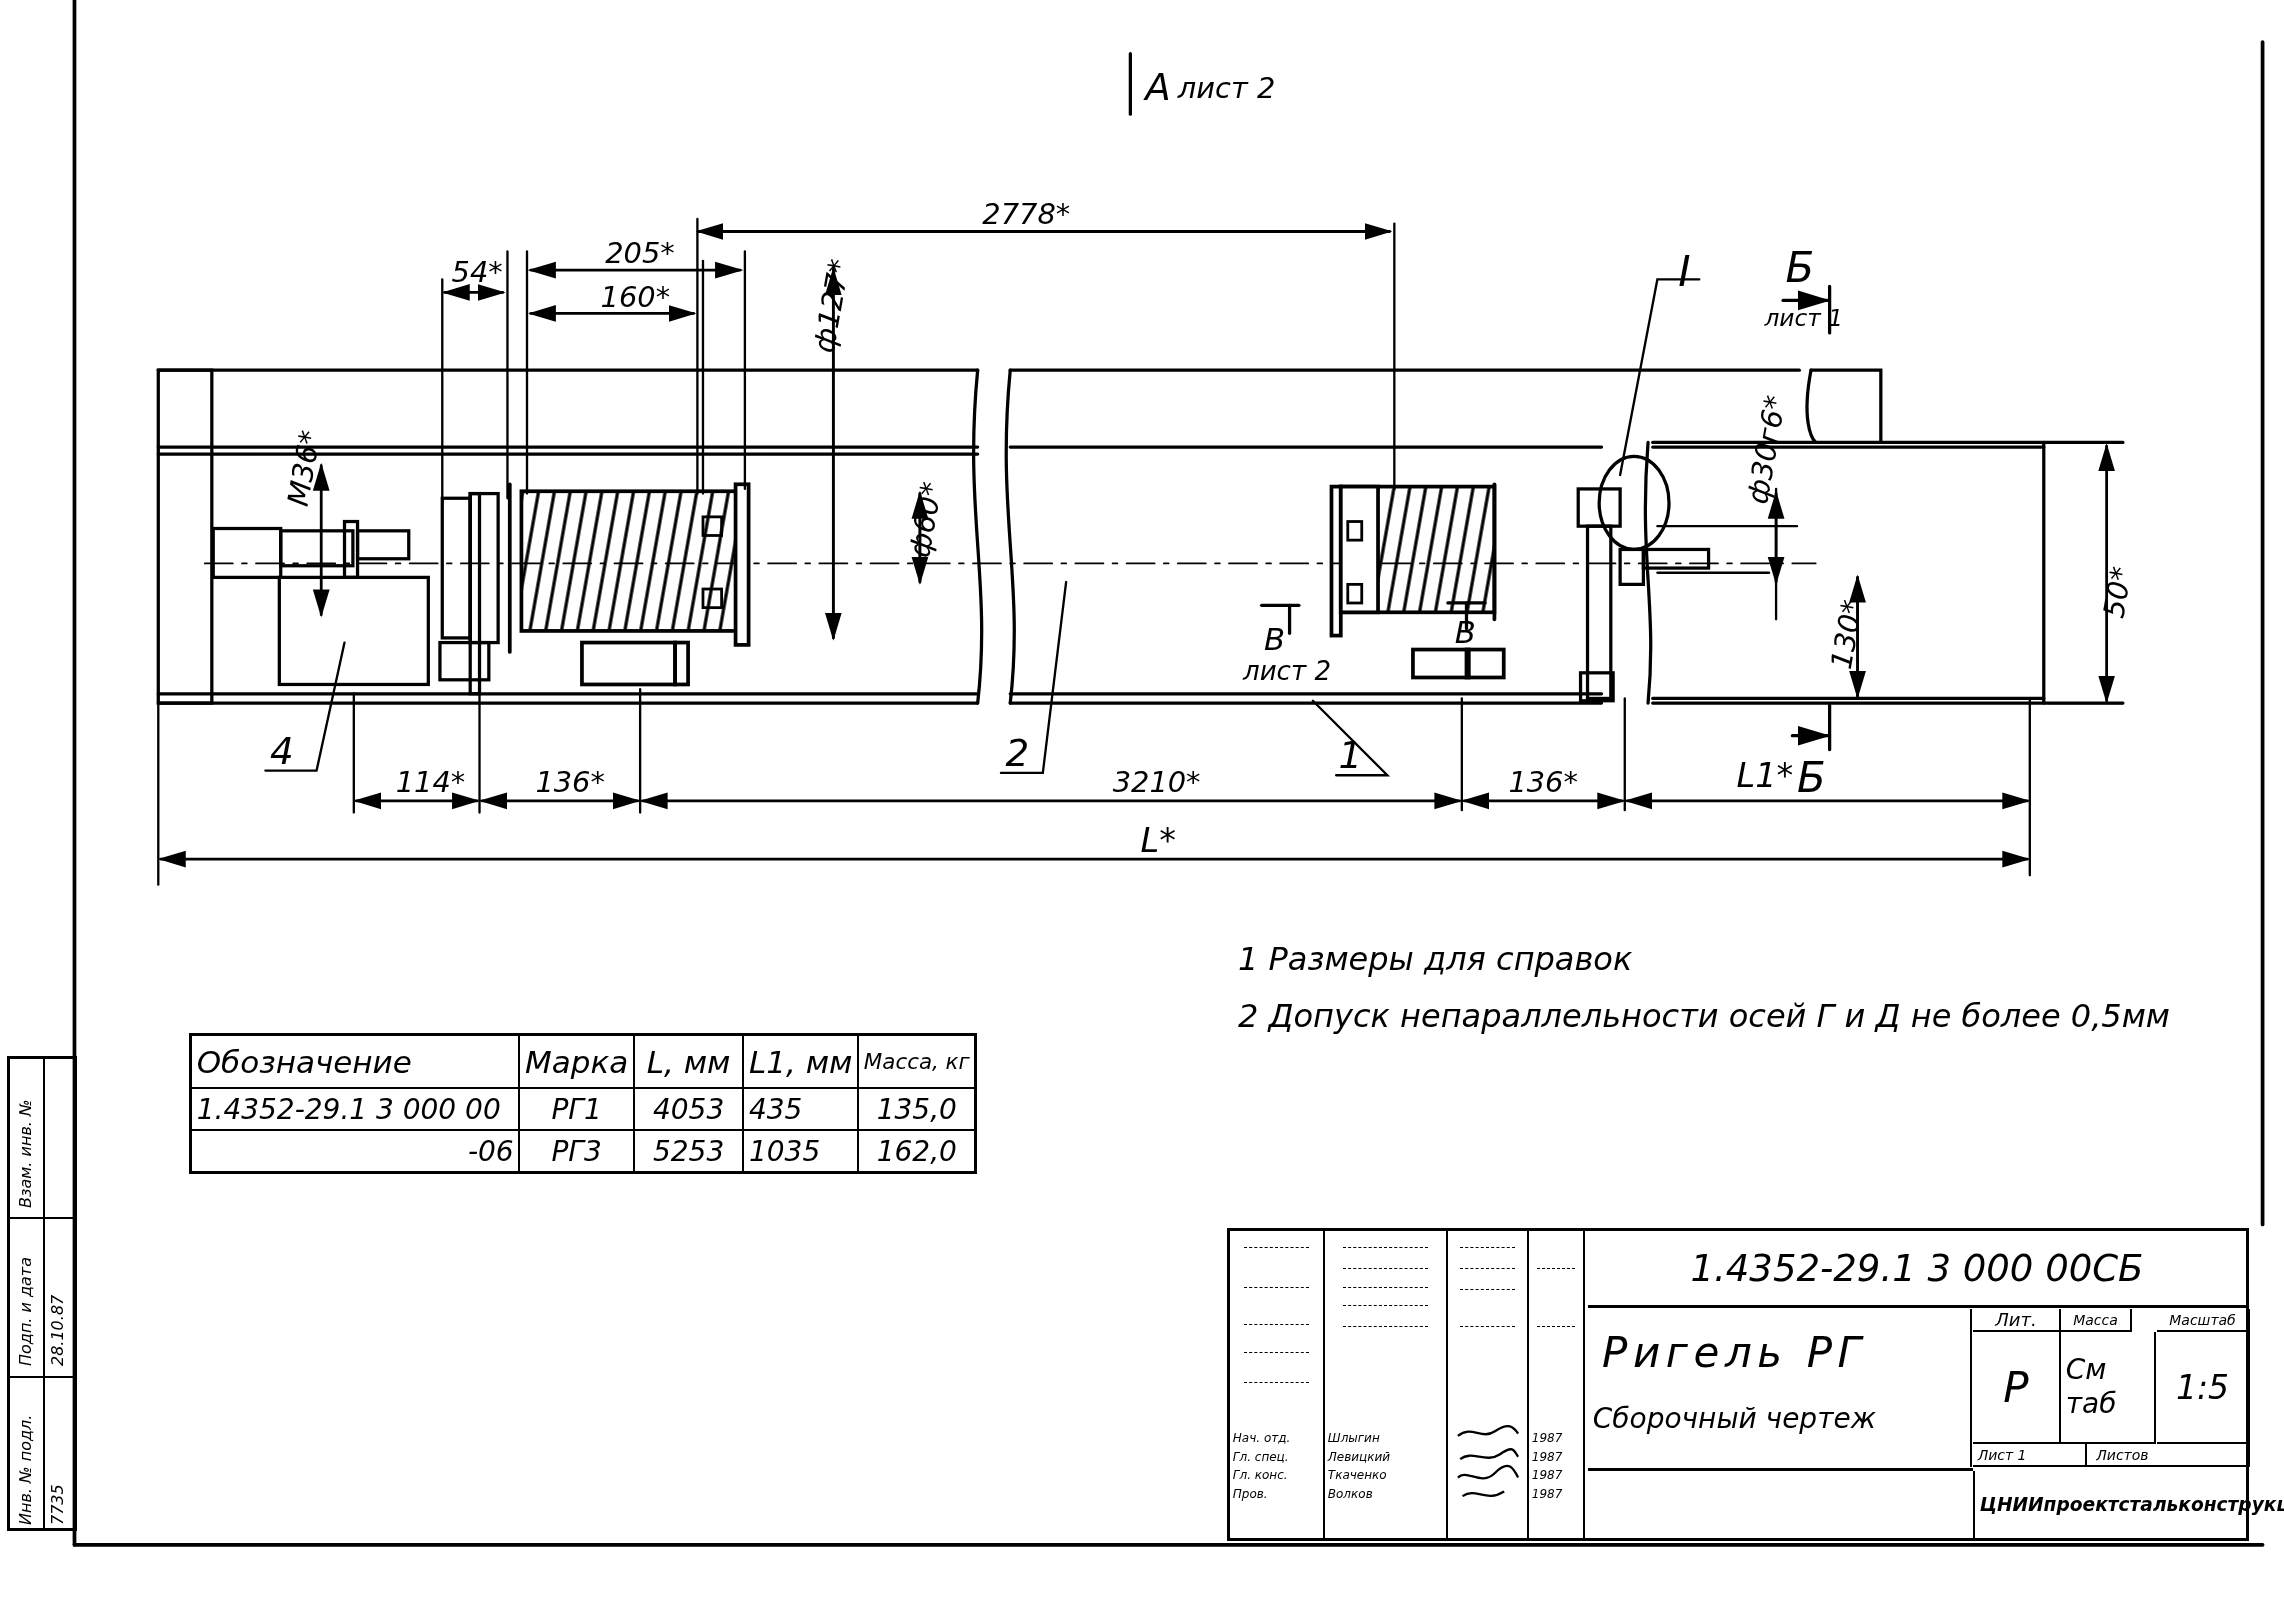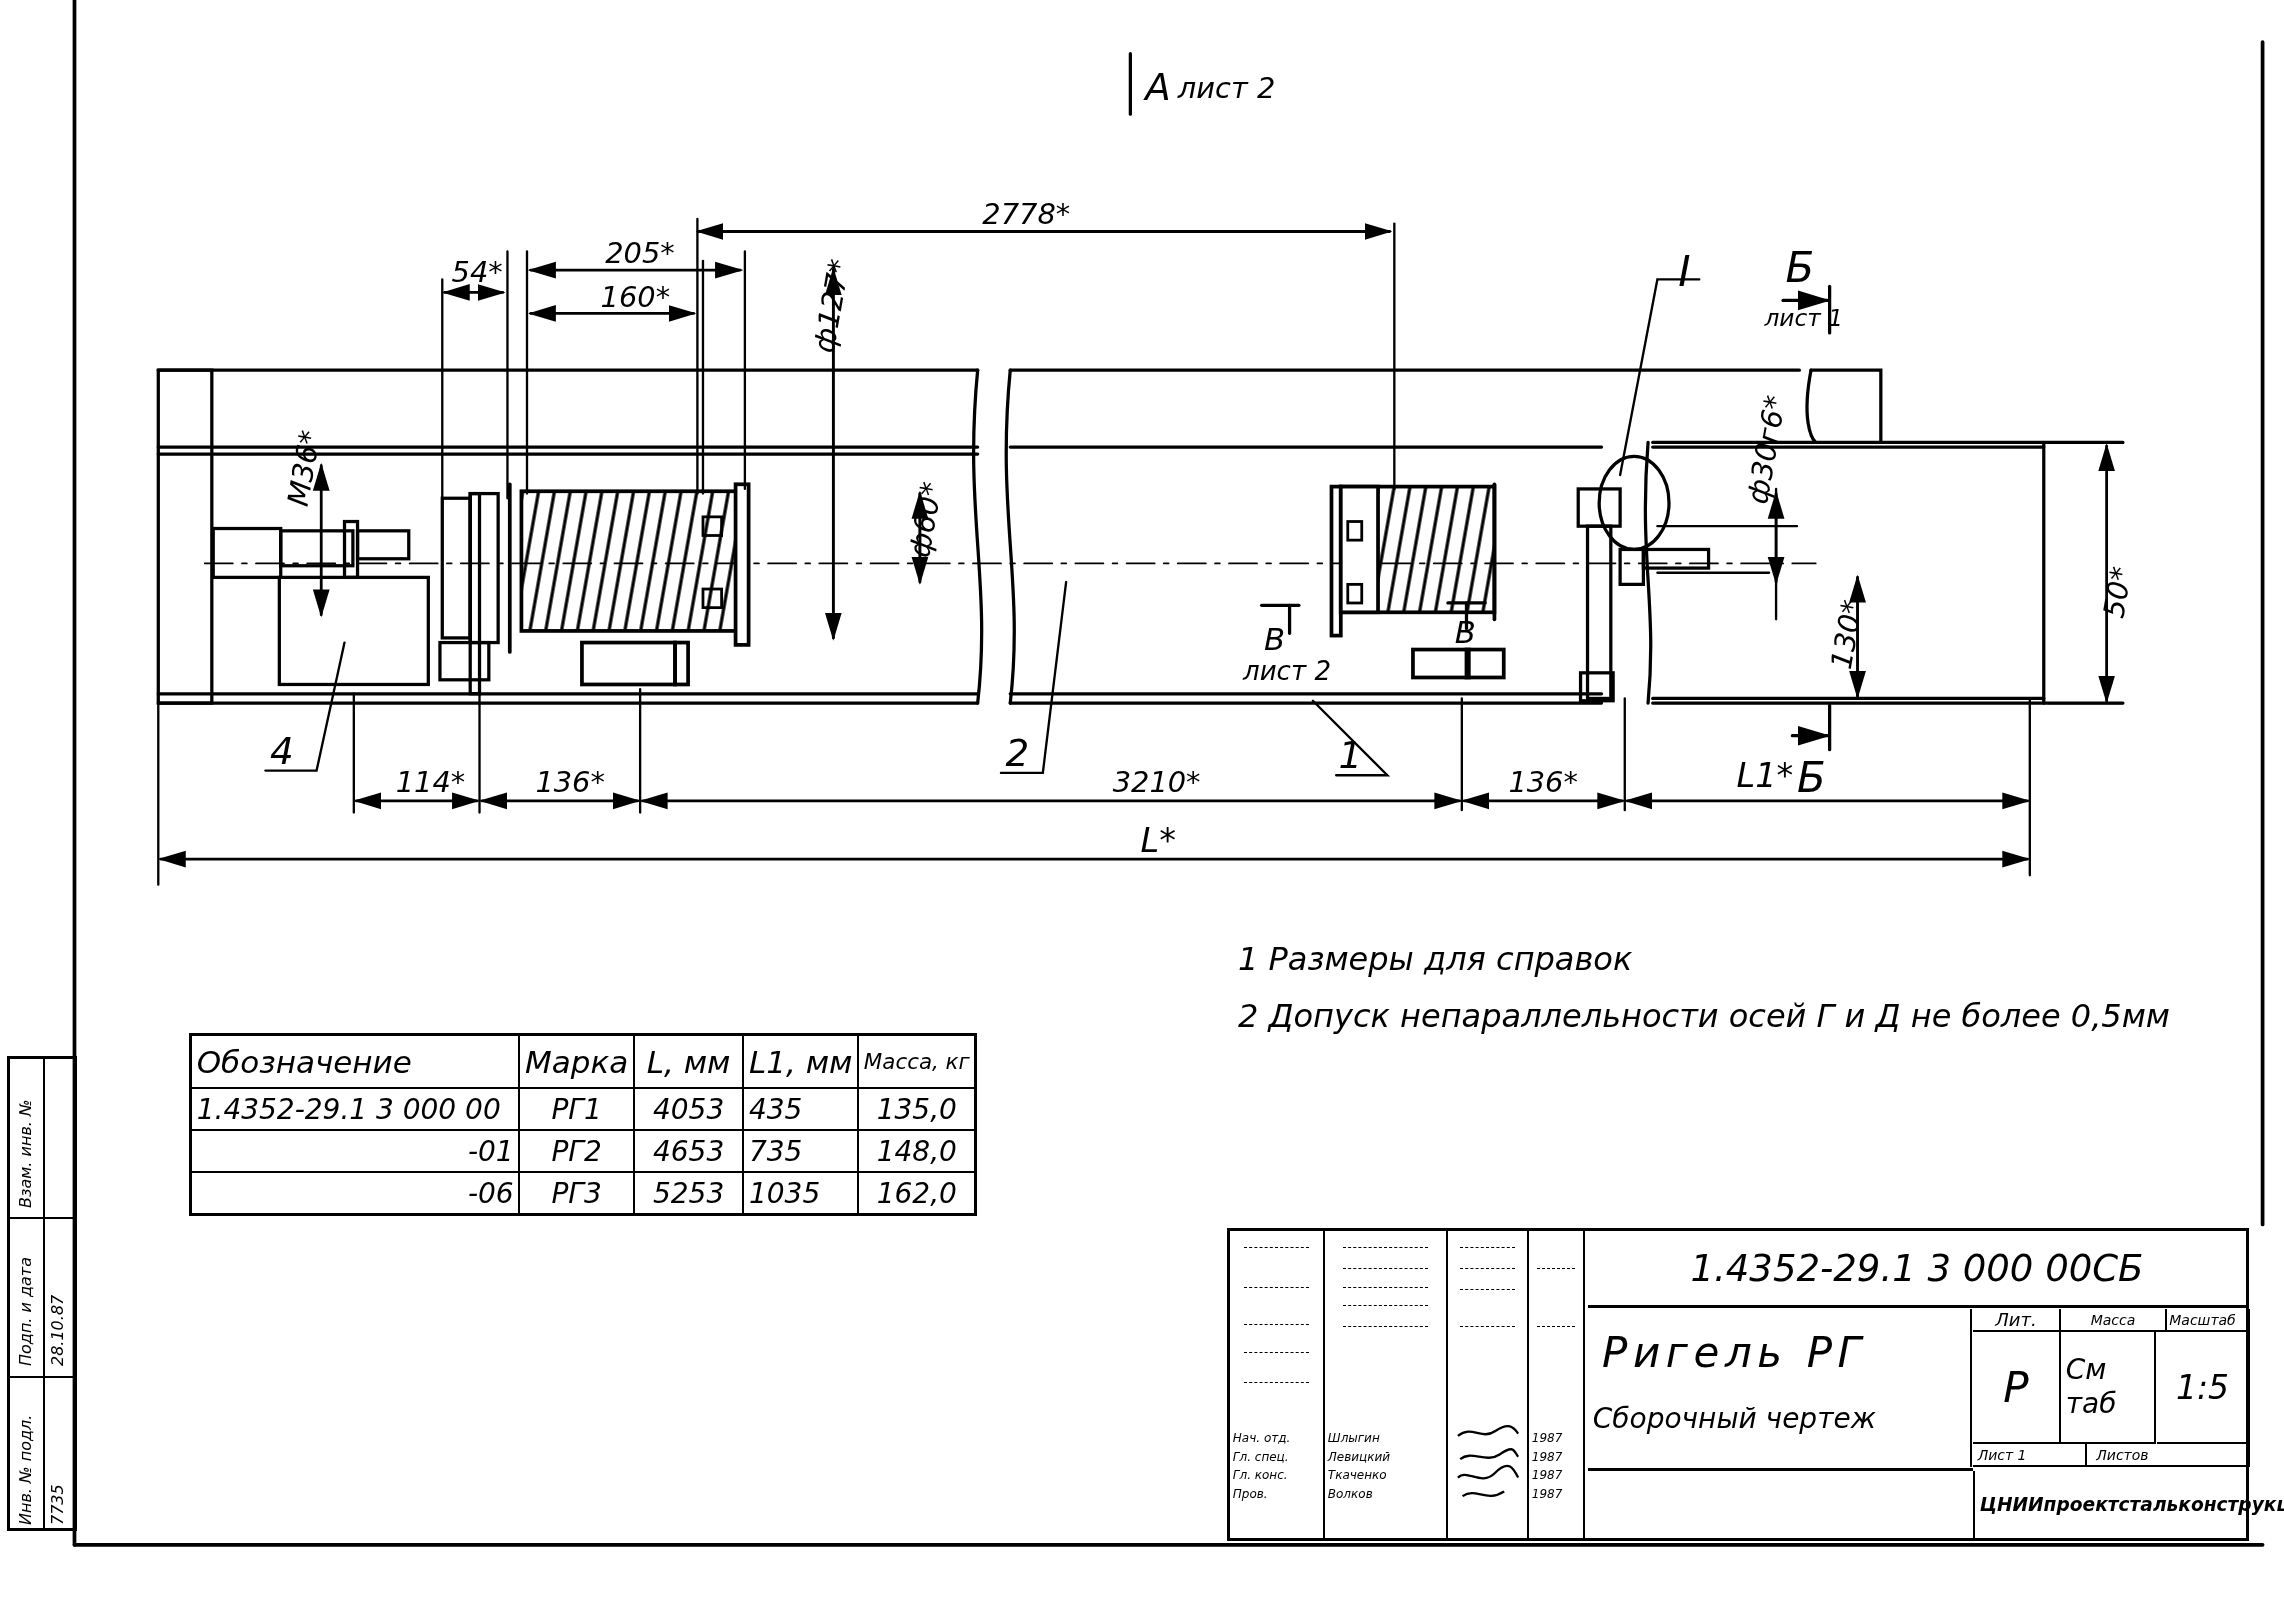--- a/index.html
+++ b/index.html
@@ -255,27 +255,20 @@
     <th class="c4 small">Масса, кг</th>
   </tr>
   <tr>
     <td class="c0">1.4352-29.1 3 000 00</td>
     <td class="c1">РГ1</td>
     <td class="c2">4053</td>
     <td class="c3">435</td>
     <td class="c4">135,0</td>
   </tr>
   <tr>
-    <td class="c0 right">-01</td>
-    <td class="c1">РГ2</td>
-    <td class="c2">4653</td>
-    <td class="c3">735</td>
-    <td class="c4">148,0</td>
-  </tr>
-  <tr>
     <td class="c0 right">-06</td>
     <td class="c1">РГ3</td>
     <td class="c2">5253</td>
     <td class="c3">1035</td>
     <td class="c4">162,0</td>
   </tr>
 </tbody>
     </table>
 
 <div class="tb">
@@ -321,21 +314,21 @@
     </div>
   </div>
   <div class="tb-main">
     <div class="tb-code">1.4352-29.1   3 000 00СБ</div>
     <div class="tb-name">
       <div class="t1">Ригель РГ</div>
       <div class="t2">Сборочный чертеж</div>
     </div>
     <div class="tb-grid">
       <div class="cell" style="left:0;top:0;width:88px;height:23px;font-size:18px">Лит.</div>
-      <div class="cell" style="left:88px;top:0;width:106px;height:23px;font-size:14px">Масса</div>
+      <div class="cell" style="left:88px;top:0;width:71px;height:23px;font-size:14px">Масса</div>
       <div class="cell" style="left:184px;top:0;width:93px;height:23px;font-size:14px">Масштаб</div>
       <div class="cell" style="left:0;top:23px;width:88px;height:112px;font-size:42px">Р</div>
       <div class="cell" style="left:88px;top:23px;width:95px;height:112px;font-size:28px;white-space:normal;text-align:left;padding:0 4.7px;line-height:1.2">См таб</div>
       <div class="cell" style="left:184px;top:23px;width:93px;height:112px;font-size:33px">1:5</div>
       <div class="cell" style="left:0;top:135px;width:114px;height:23px;font-size:14px;justify-content:flex-start;padding-left:4.7px">Лист 1</div>
       <div class="cell" style="left:114px;top:135px;width:163px;height:23px;font-size:14px;justify-content:flex-start;padding-left:9.3px">Листов</div>
     </div>
     <div class="tb-bottom-sep"></div>
     <div class="tb-org">ЦНИИпроектстальконструкция</div>
   </div>

